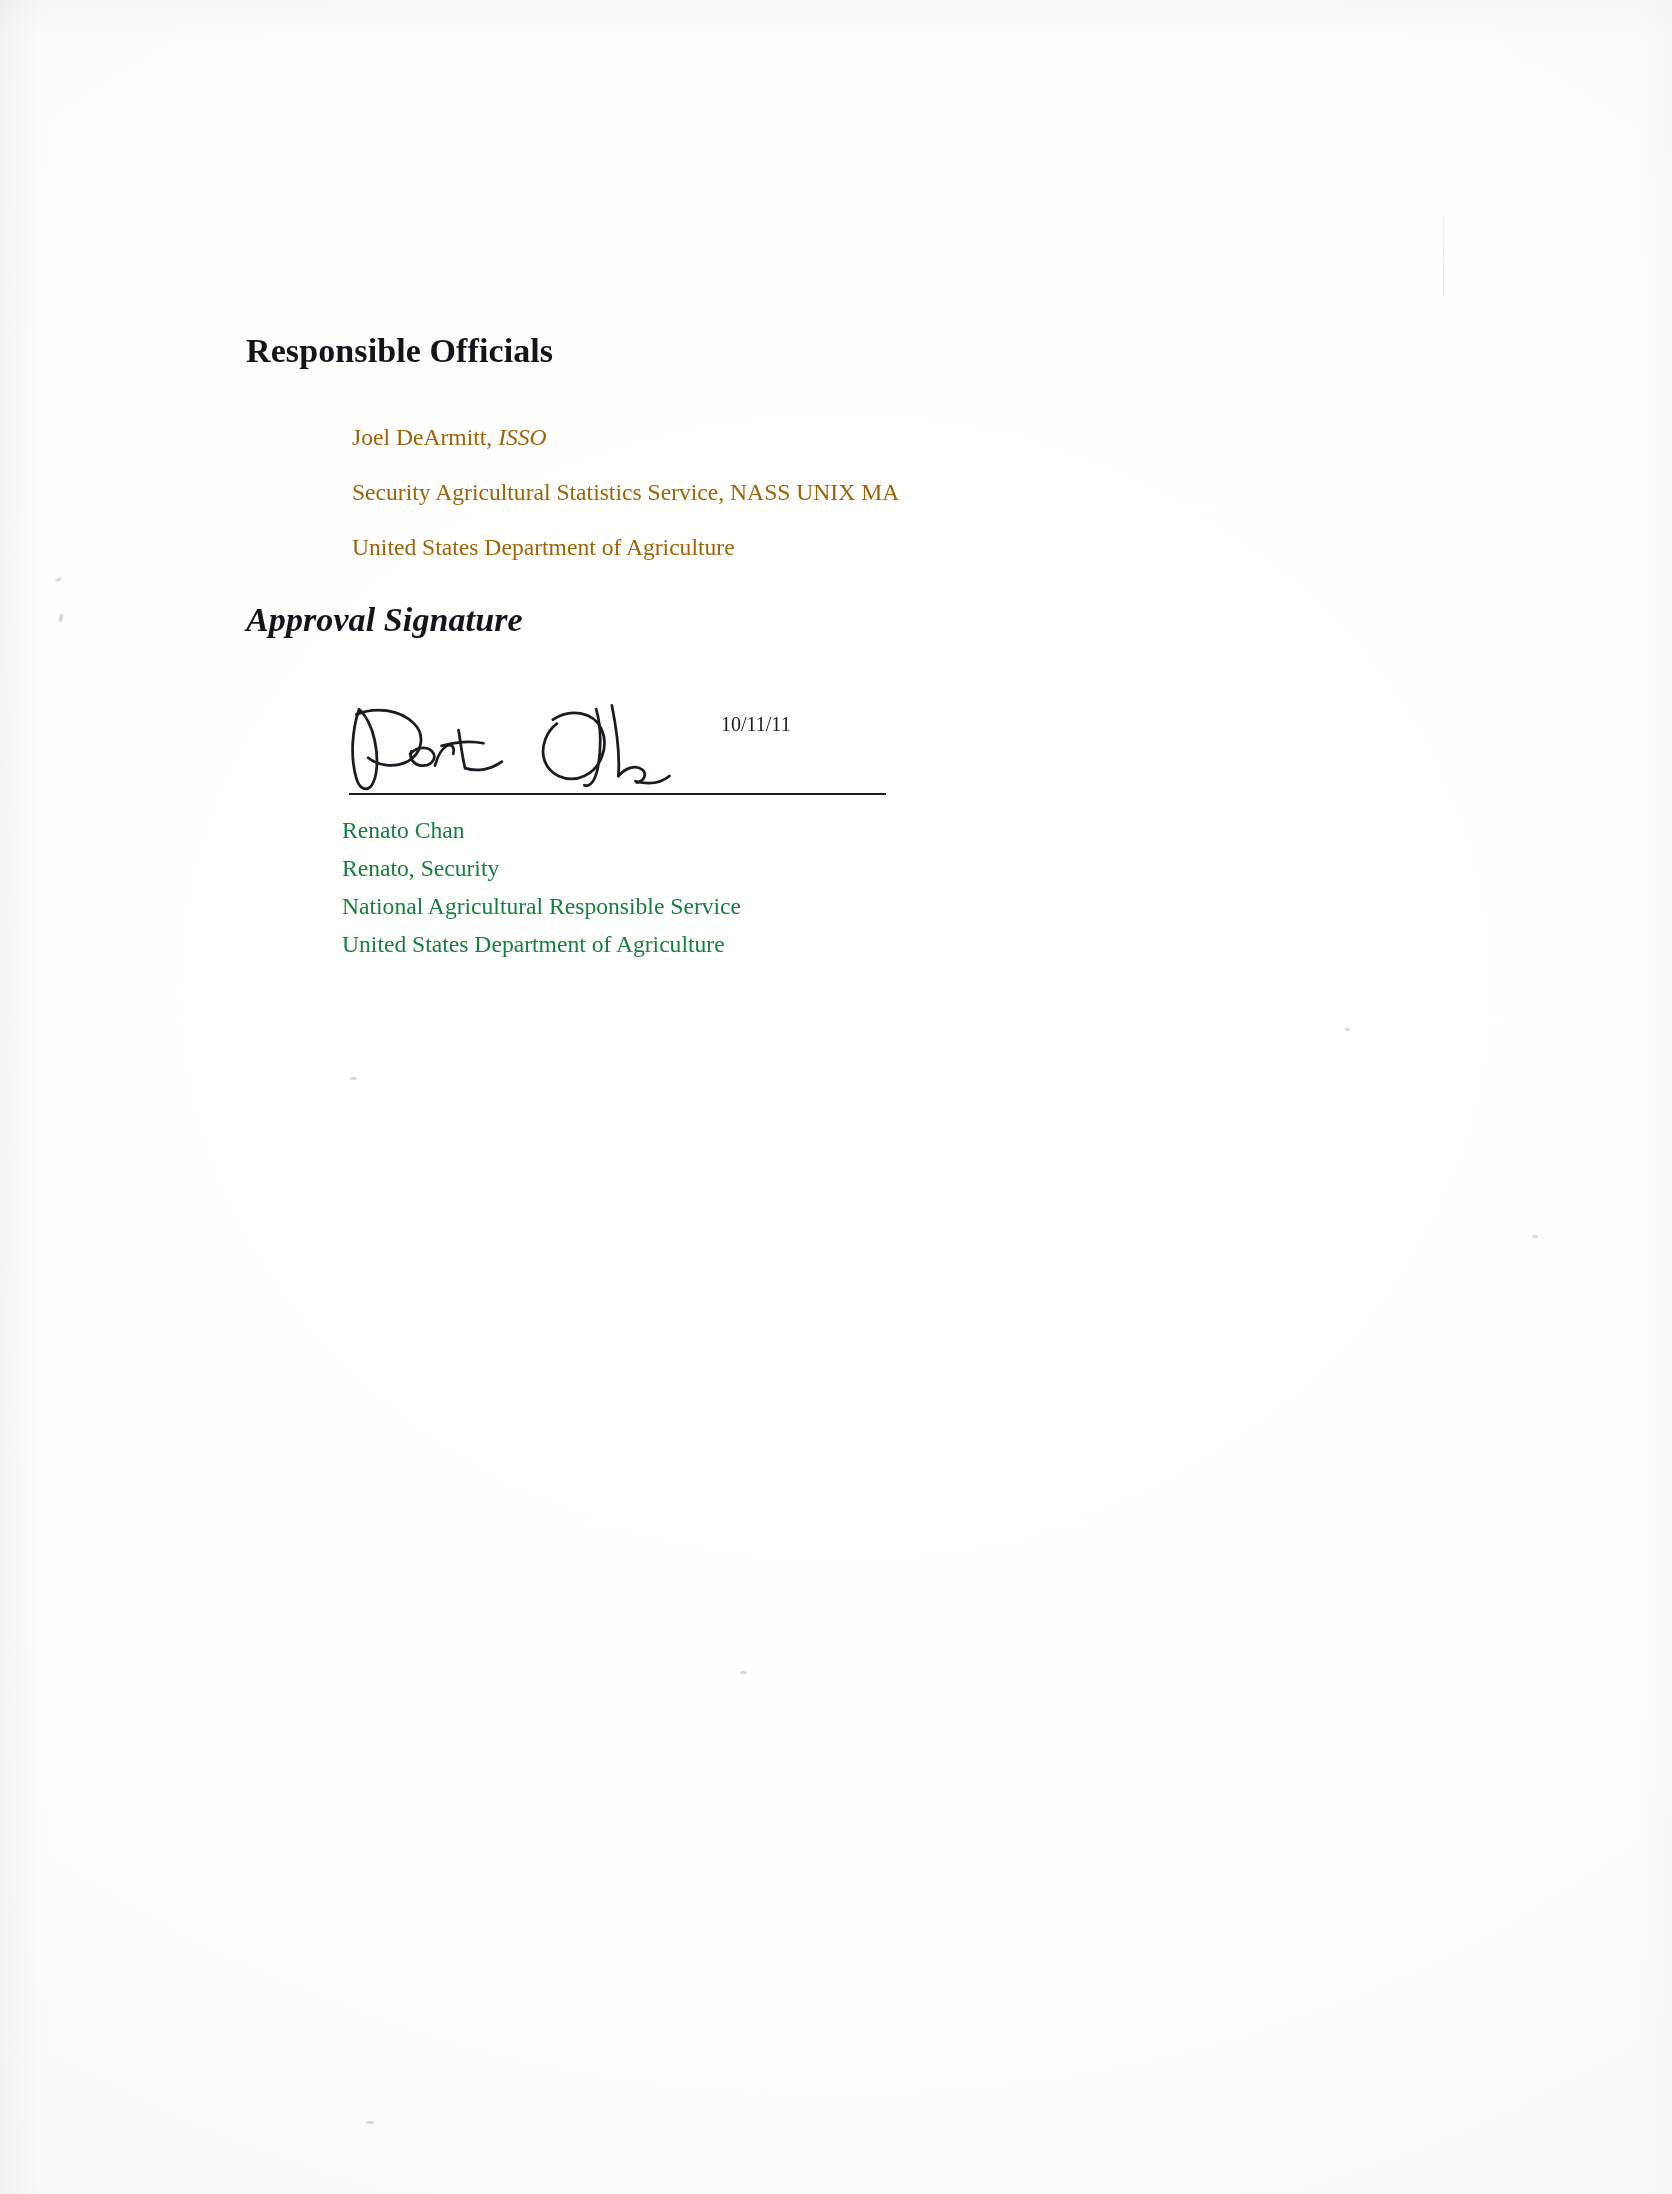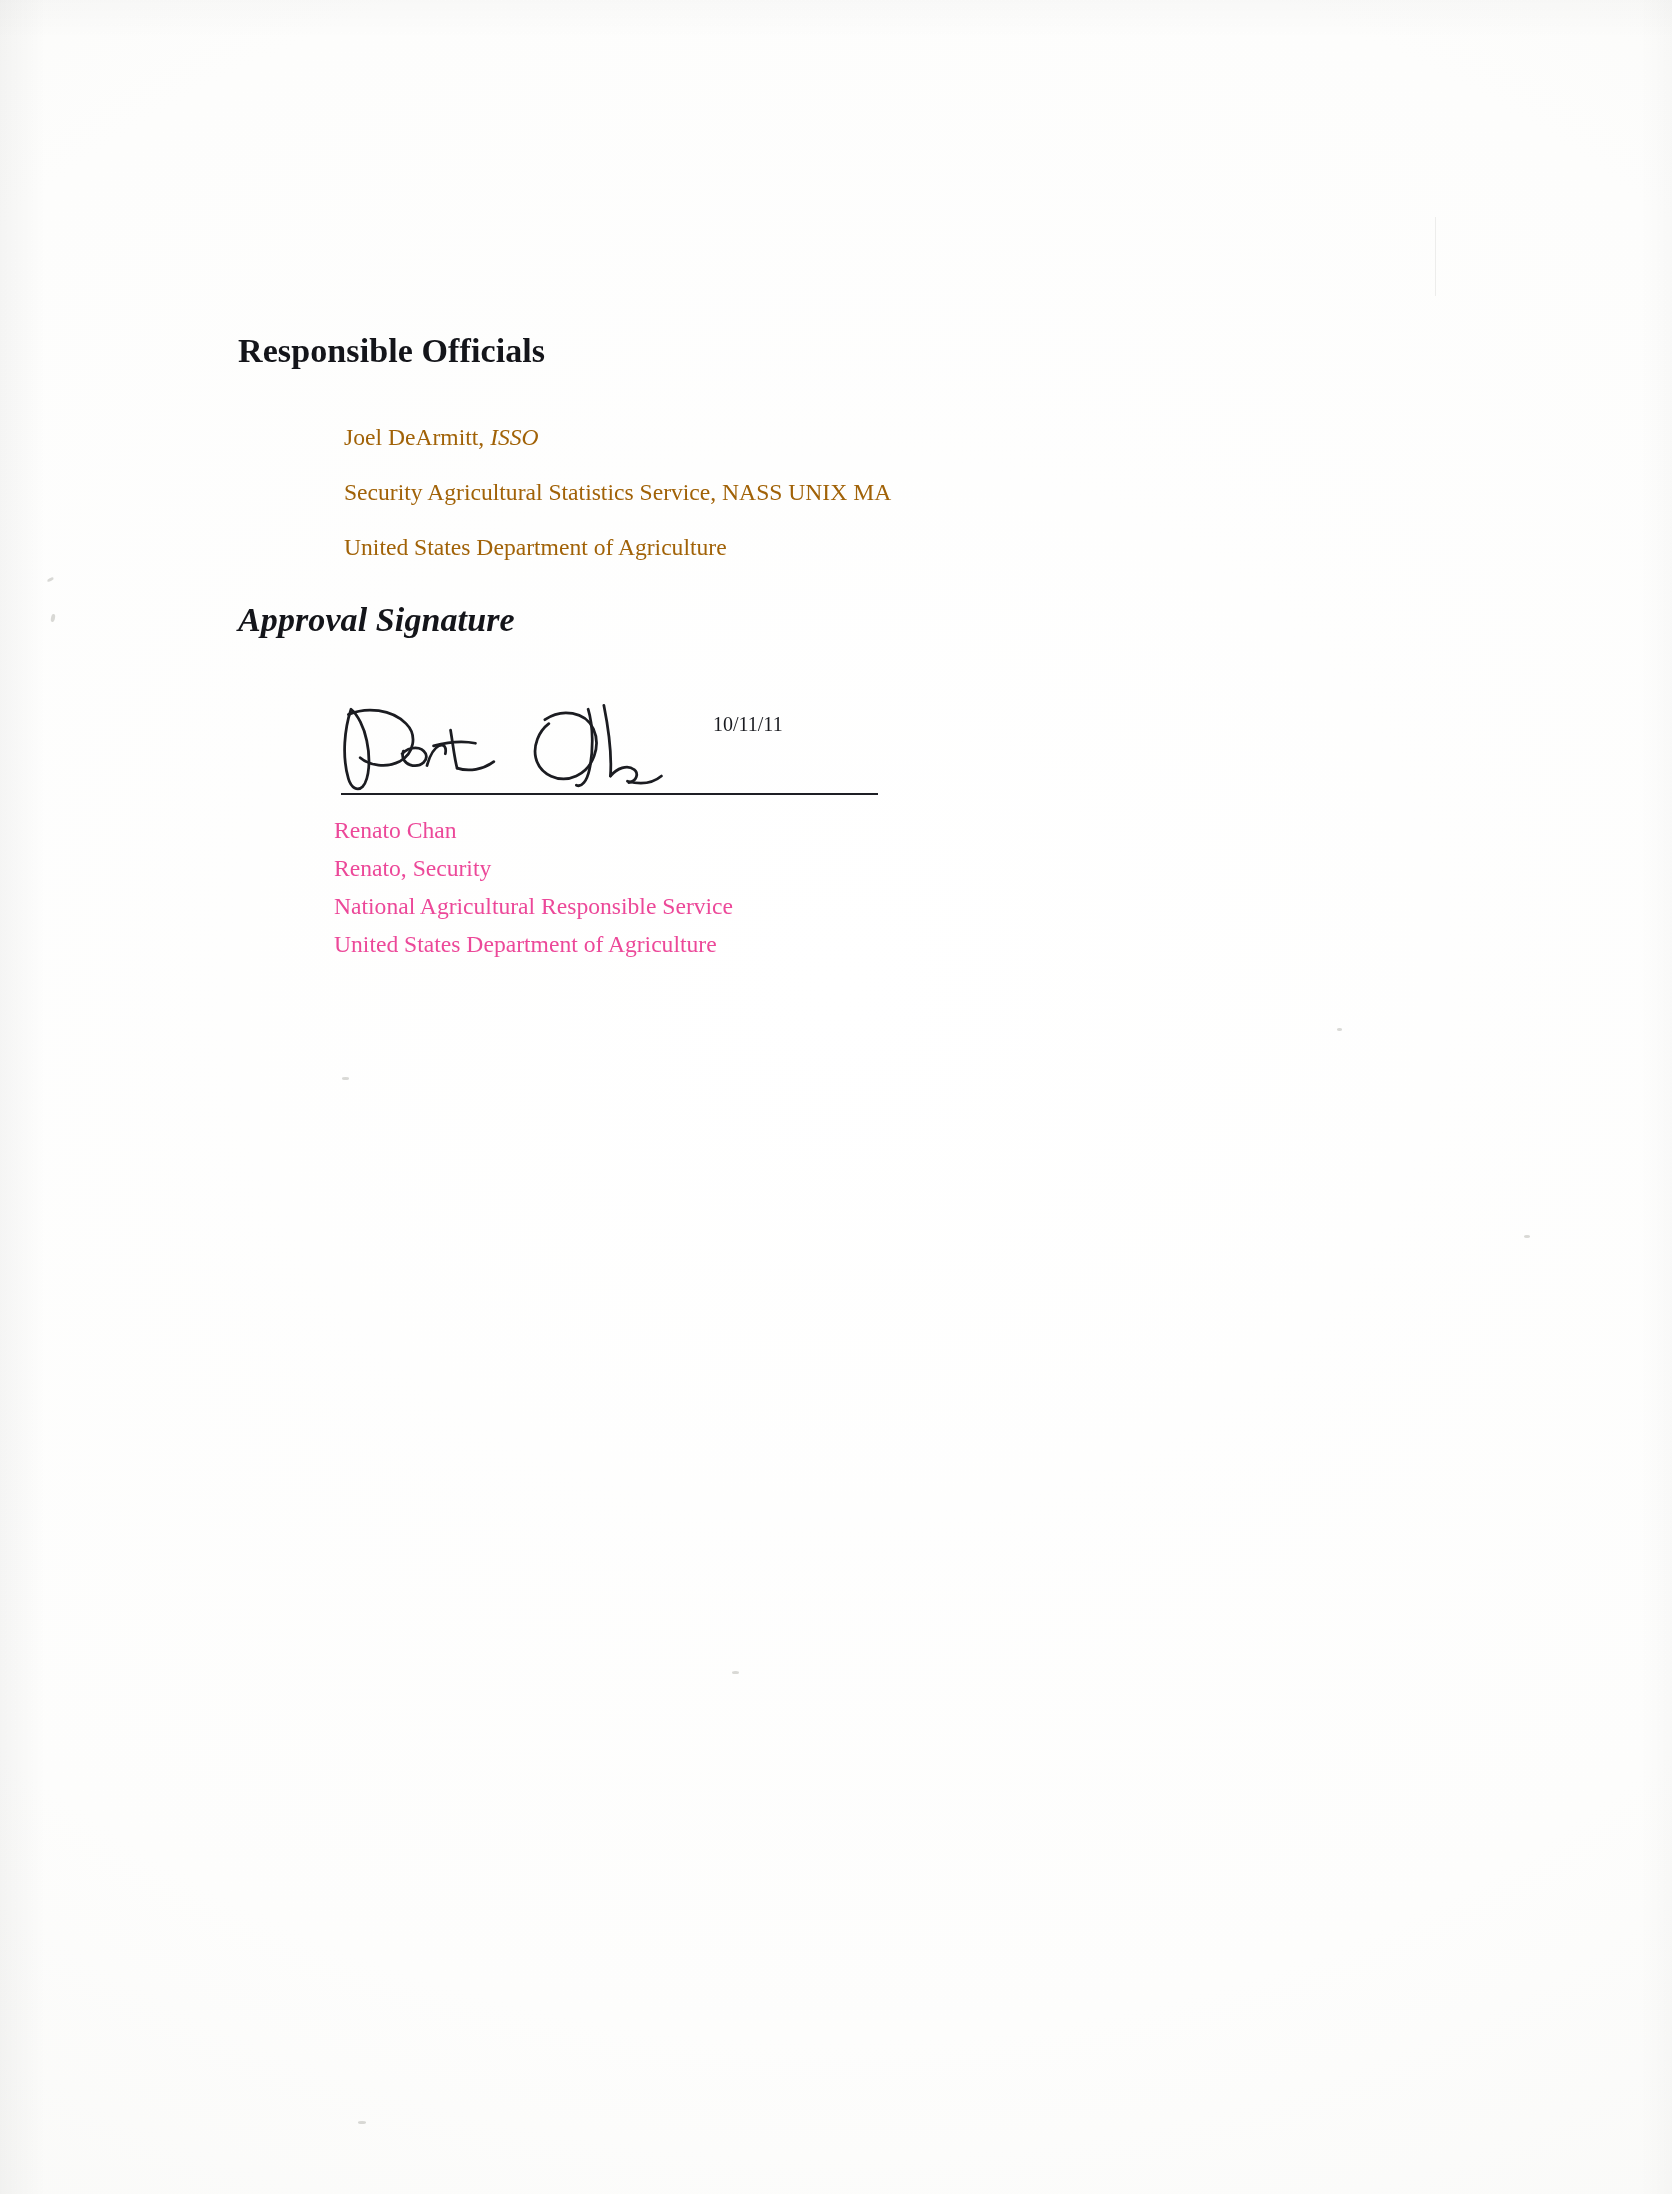--- a/index.html
+++ b/index.html
@@ -30,21 +30,21 @@
     inset: 0;
     background:
       linear-gradient(to right, rgba(0,0,0,0.035) 0px, rgba(0,0,0,0.0) 46px),
       linear-gradient(to bottom, rgba(0,0,0,0.02) 0px, rgba(0,0,0,0.0) 39px),
       linear-gradient(to left, rgba(0,0,0,0.02) 0px, rgba(0,0,0,0.0) 33px);
     pointer-events: none;
   }
 
   .content {
     position: absolute;
-    left: 0;
+    left: 8px;
     top: 0;
     width: 1457px;
     height: 2194px;
   }
 
   .h-section {
     position: absolute;
     font-family: "Liberation Serif", serif;
     font-weight: bold;
     font-size: 34px;
@@ -104,21 +104,21 @@
 
   .sig-name-block {
     position: absolute;
     left: 334px;
     top: 811px;
   }
   .sig-name-block .sig-row {
     font-family: "Liberation Serif", serif;
     font-size: 23.6px;
     line-height: 38px;
-    color: #ec4899;
+    color: #15803d;
     white-space: nowrap;
   }
 
   
   .speck {
     position: absolute;
     background: #b9b9b4;
     opacity: 0.55;
     border-radius: 50%;
   }

